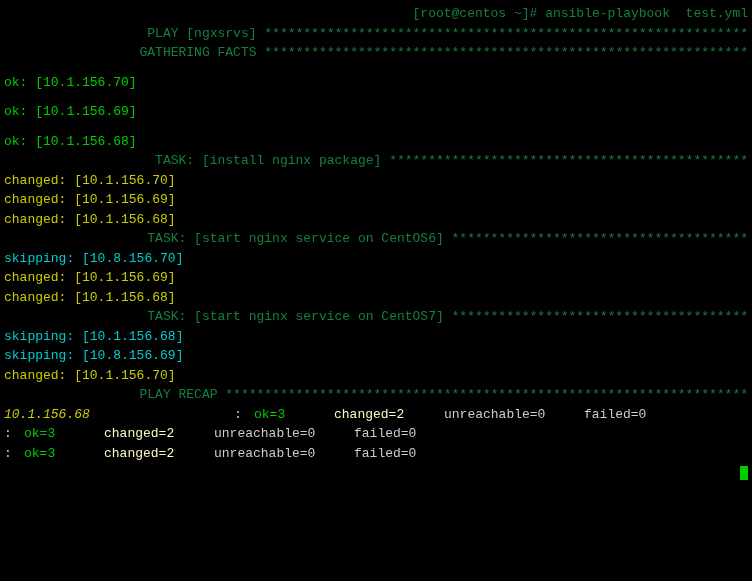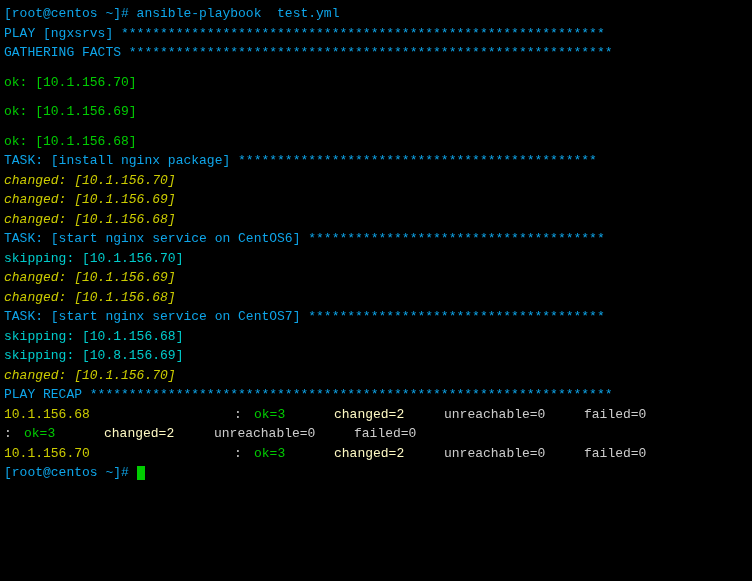--- a/index.html
+++ b/index.html
@@ -13,37 +13,38 @@
       font-family: 'Courier New', monospace;
       font-size: 13px;
       line-height: 1.5;
       padding: 4px;
       width: 752px;
       height: 581px;
     }
     .line {
       white-space: pre;
     }
-    .white { color: #0ea5e9; }
+    .white { color: #15803d; text-align: right; }
     .green { color: #00cc00; margin-top: 10px; }
-    .yellow { color: #cccc00; font-style: italic; }
+    .yellow { color: #cccc00; }
     .cyan { color: #00cccc; }
     .cursor {
       display: inline-block;
       width: 8px;
       height: 14px;
       background: #00cc00;
       vertical-align: middle;
     }
     .recap-row {
       display: flex;
     }
     .recap-host {
       width: 230px;
       color: #cccc00;
+      font-style: italic;
     }
     .recap-colon {
       width: 20px;
       color: #ccc;
     }
     .recap-ok {
       width: 80px;
       color: #00cc00;
     }
     .recap-changed {
@@ -69,21 +70,21 @@
 <div class="line green">ok: [10.1.156.70]</div>
 <div class="line green">ok: [10.1.156.69]</div>
 <div class="line green">ok: [10.1.156.68]</div>
 <div class="line"></div>
 <div class="line white">TASK: [install nginx package] **********************************************</div>
 <div class="line yellow">changed: [10.1.156.70]</div>
 <div class="line yellow">changed: [10.1.156.69]</div>
 <div class="line yellow">changed: [10.1.156.68]</div>
 <div class="line"></div>
 <div class="line white">TASK: [start nginx service on CentOS6] **************************************</div>
-<div class="line cyan">skipping: [10.1.156.70]</div>
+<div class="line cyan">skipping: [10.8.156.70]</div>
 <div class="line yellow">changed: [10.1.156.69]</div>
 <div class="line yellow">changed: [10.1.156.68]</div>
 <div class="line"></div>
 <div class="line white">TASK: [start nginx service on CentOS7] **************************************</div>
 <div class="line cyan">skipping: [10.1.156.68]</div>
 <div class="line cyan">skipping: [10.8.156.69]</div>
 <div class="line yellow">changed: [10.1.156.70]</div>
 <div class="line"></div>
 <div class="line white">PLAY RECAP *******************************************************************</div>
 
@@ -96,22 +97,21 @@
   <span class="recap-failed">failed=0</span>
 </div>
 <div class="recap-row">
   <span class="recap-colon">:</span>
   <span class="recap-ok">ok=3</span>
   <span class="recap-changed">changed=2</span>
   <span class="recap-unreach">unreachable=0</span>
   <span class="recap-failed">failed=0</span>
 </div>
 <div class="recap-row">
-  <span class="recap-host">10.1.156.70</span>
   <span class="recap-colon">:</span>
   <span class="recap-ok">ok=3</span>
   <span class="recap-changed">changed=2</span>
   <span class="recap-unreach">unreachable=0</span>
   <span class="recap-failed">failed=0</span>
 </div>
 
 <div class="line"></div>
-<div class="line white"><span>[root@centos ~]# </span><span class="cursor"></span></div>
+<div class="line white"><span class="cursor"></span></div>
 
 </body></html>

